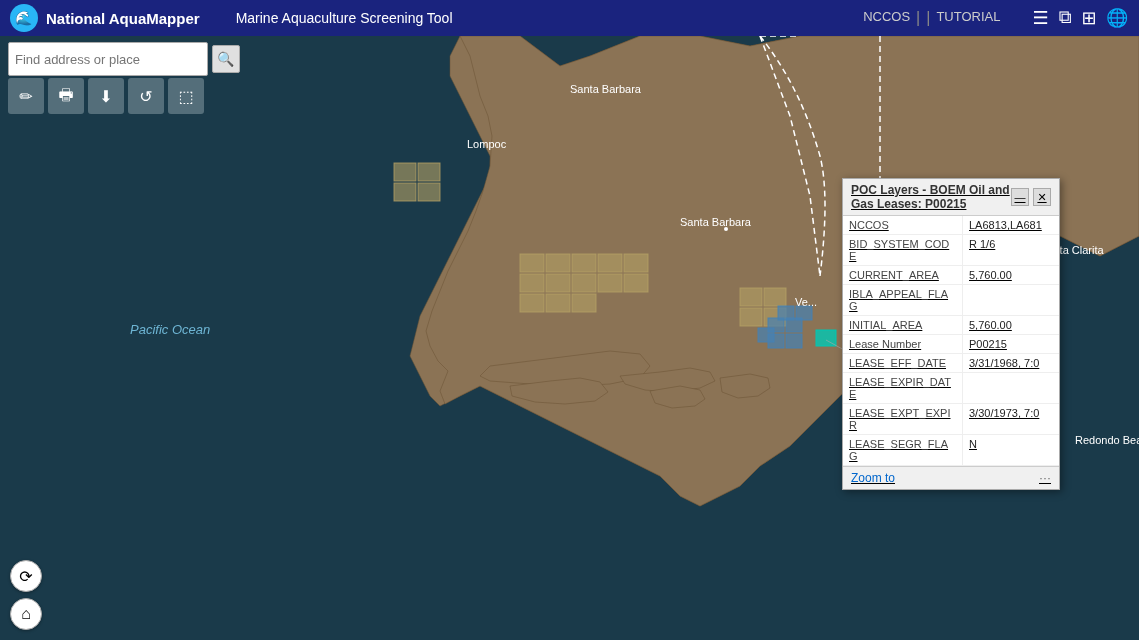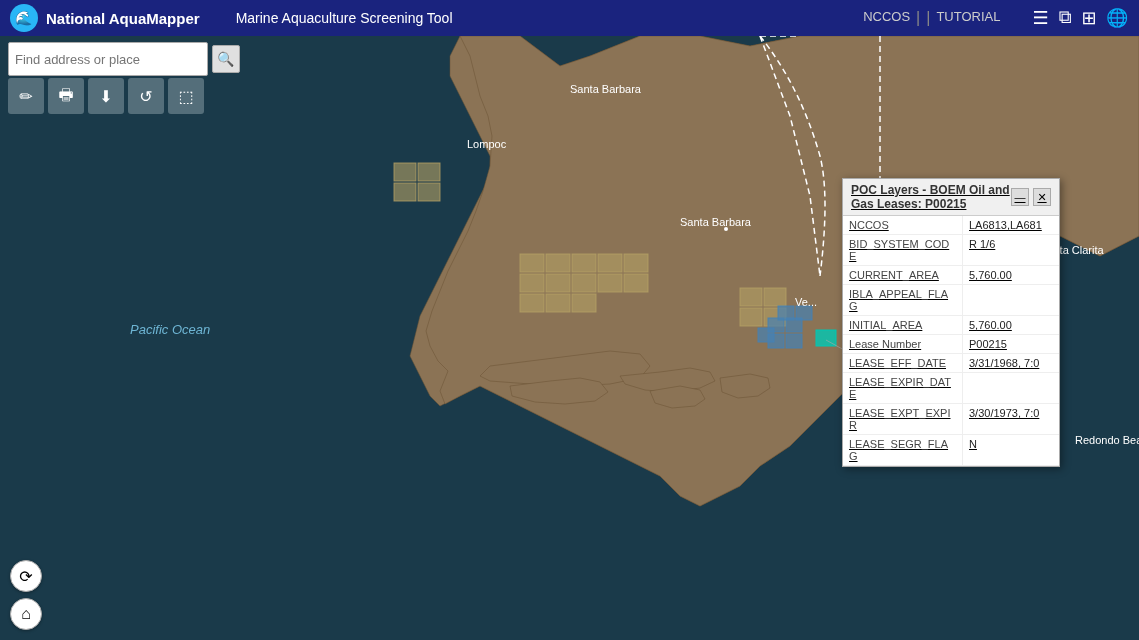--- a/index.html
+++ b/index.html
@@ -296,13 +296,17 @@
   </div>
       <div class="popup-row">
     <span class="popup-key">LEASE_EXPT_EXPIR</span>
     <span class="popup-val">3/30/1973, 7:0</span>
   </div>
       <div class="popup-row">
     <span class="popup-key">LEASE_SEGR_FLAG</span>
     <span class="popup-val">N</span>
   </div>
     </div>
+  <div id="popup-footer">
+    <a id="zoom-to-link">Zoom to</a>
+    <span id="more-btn">···</span>
+  </div>
 </div>
 
 </body></html>

